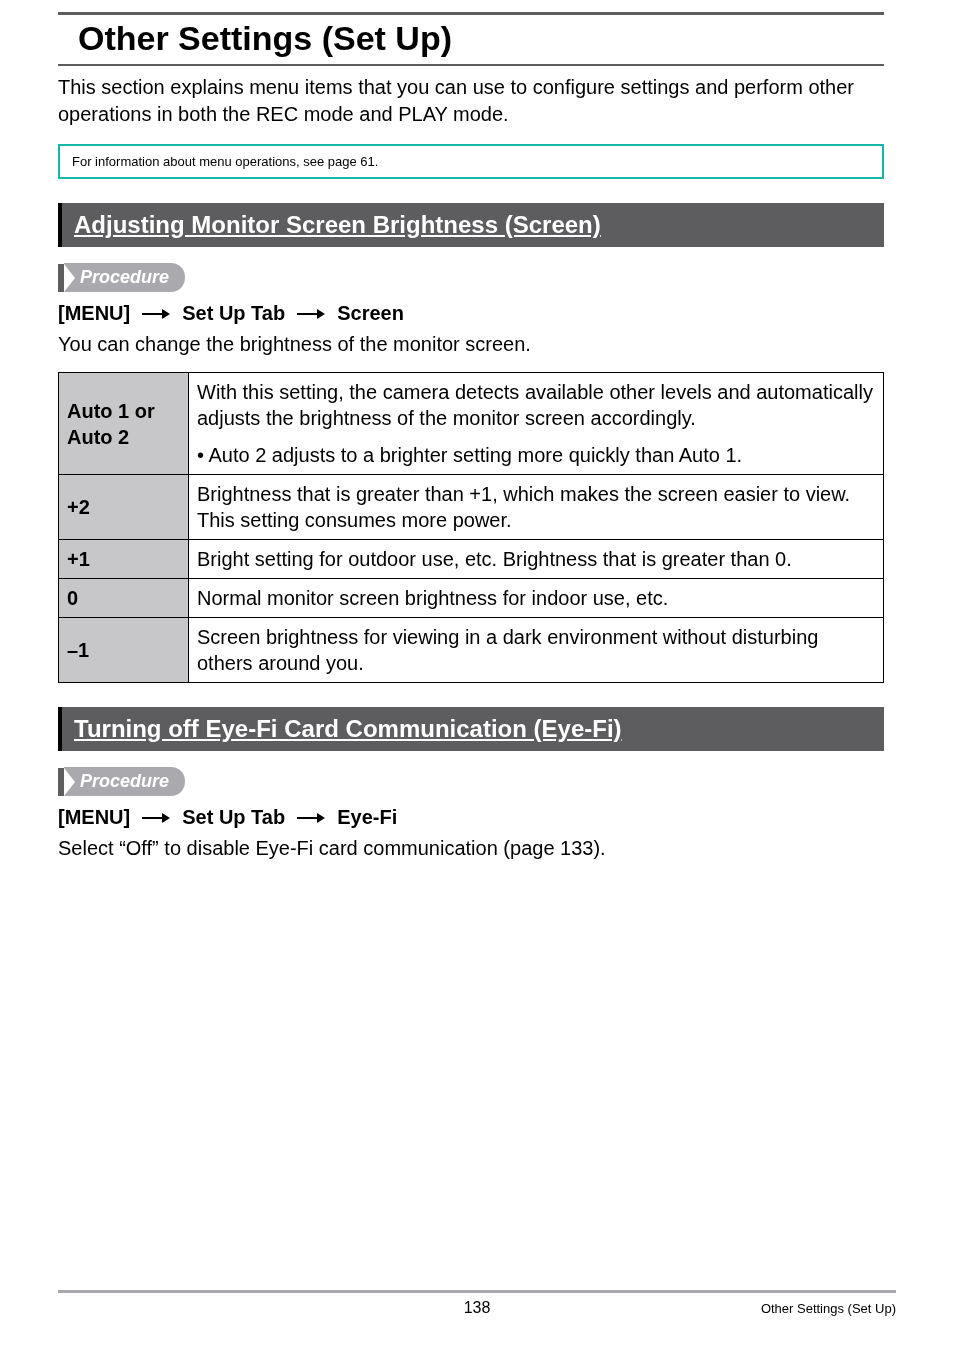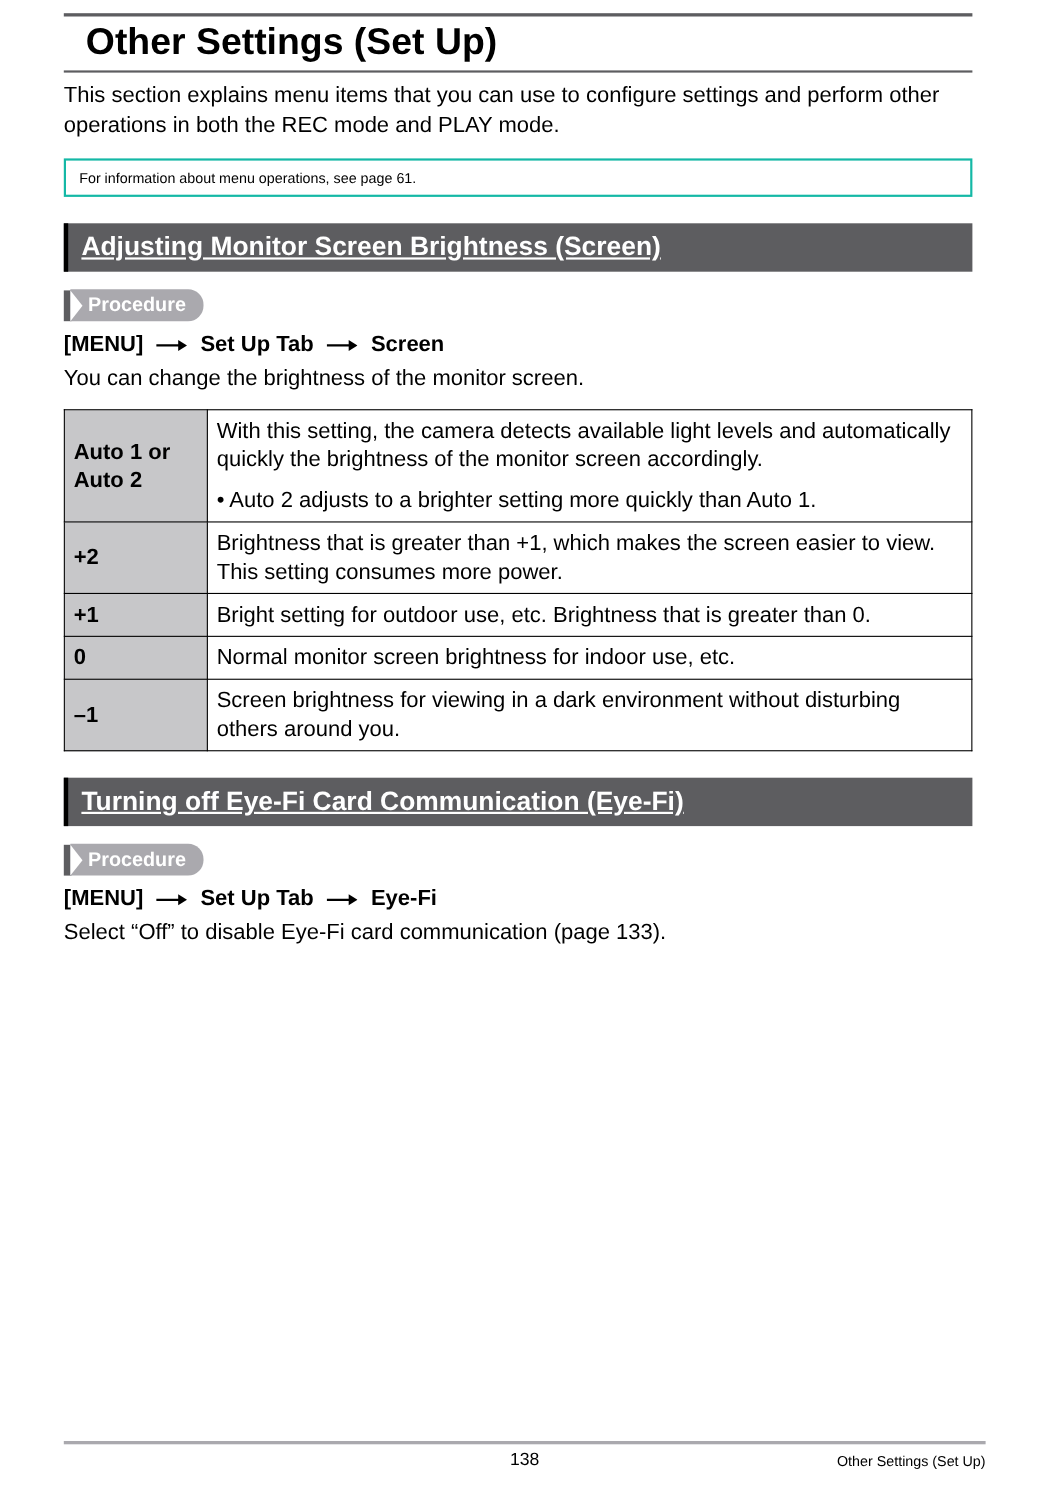--- a/index.html
+++ b/index.html
@@ -79,20 +79,21 @@
   .proc-pill2 {
     background: #aaa9ae;
     color: #fff;
     font-size: 18px;
     font-weight: bold;
     padding: 4px 16px 4px 16px;
     border-radius: 0 14px 14px 0;
     margin-left: -11px;
     position: relative;
     z-index: 1;
+    font-style: italic;
   }
   .path-line {
     display: flex;
     align-items: center;
     gap: 12px;
     font-size: 20px;
     font-weight: bold;
     margin-top: 10px;
   }
   .arrow {
@@ -128,21 +129,21 @@
   table.settings ul {
     list-style: none;
     padding-left: 0;
     margin-top: 11px;
   }
   table.settings li::before {
     content: "• ";
   }
   .footer {
     position: absolute;
-    bottom: 20px;
+    bottom: 40px;
     left: 58px;
     right: 58px;
   }
   .footer-rule {
     height: 3px;
     background: #aaa9ae;
     margin-bottom: 6px;
   }
   .footer-row {
     display: flex;
@@ -202,21 +203,21 @@
     <span>Screen</span>
   </div>
 
   <p class="body-text">You can change the brightness of the monitor screen.</p>
 
   <table class="settings">
     <tbody>
         <tr>
       <td class="label">Auto 1 or Auto 2</td>
       <td>
-        <span>With this setting, the camera detects available light levels and automatically quickly the brightness of the monitor screen accordingly.</span>
+        <span>With this setting, the camera detects available other levels and automatically adjusts the brightness of the monitor screen accordingly.</span>
         <ul>
               <li>Auto 2 adjusts to a brighter setting more quickly than Auto 1.</li>
             </ul>
       </td>
     </tr>
     <tr>
       <td class="label">+2</td>
       <td>Brightness that is greater than +1, which makes the screen easier to view. This setting consumes more power.</td>
     </tr>
     <tr>

